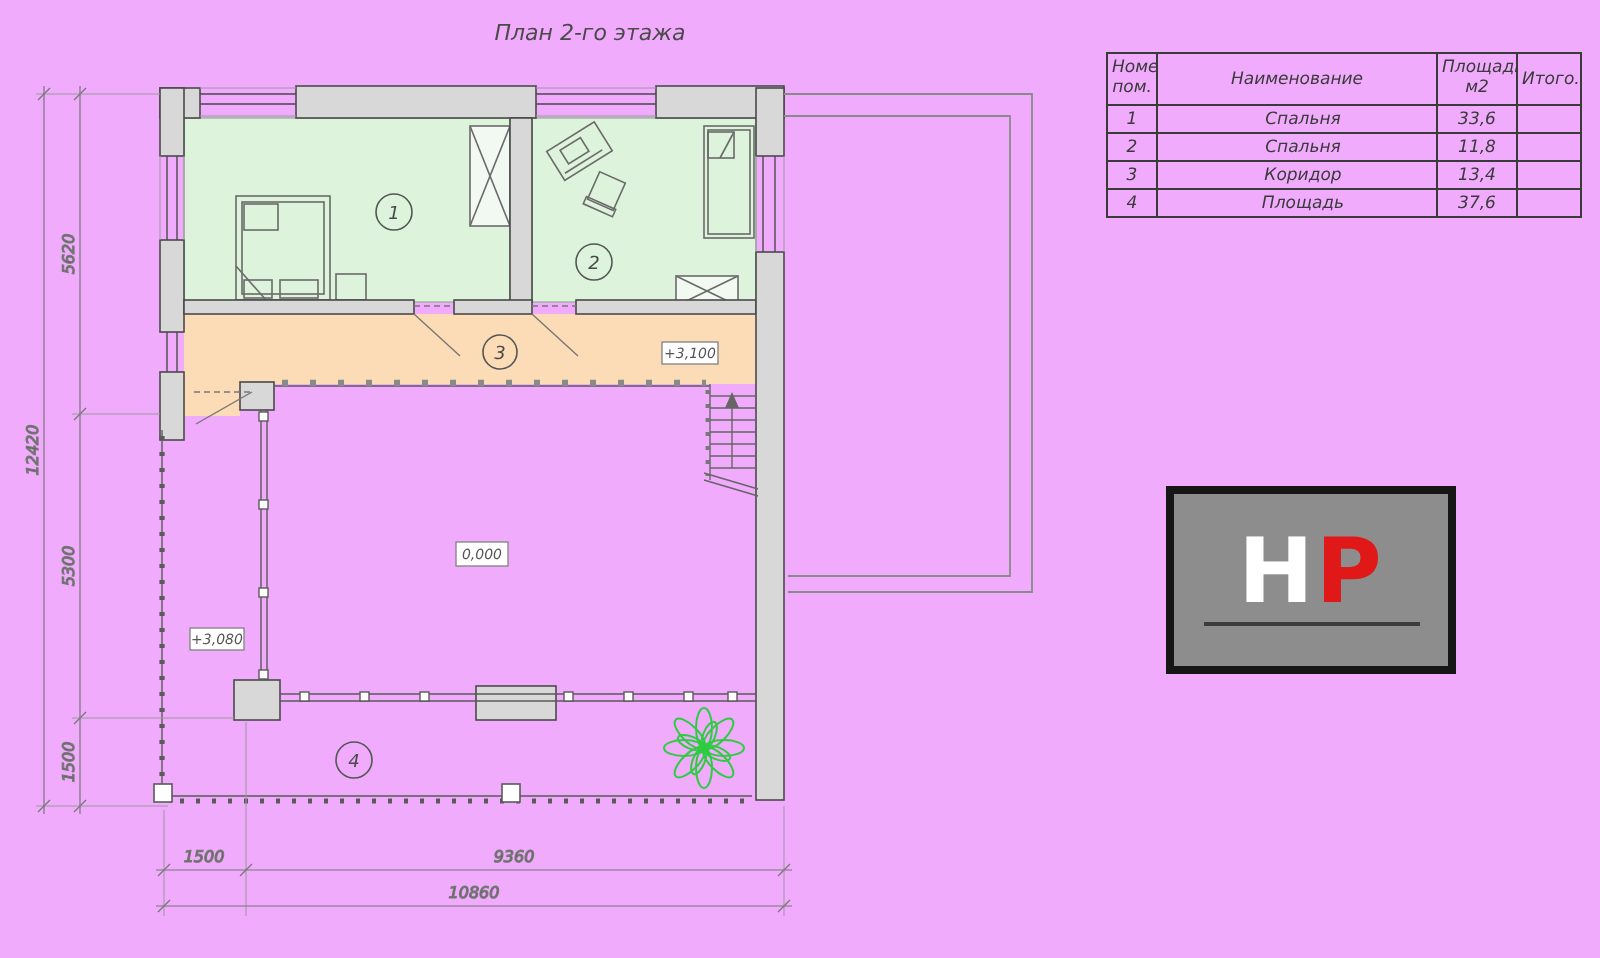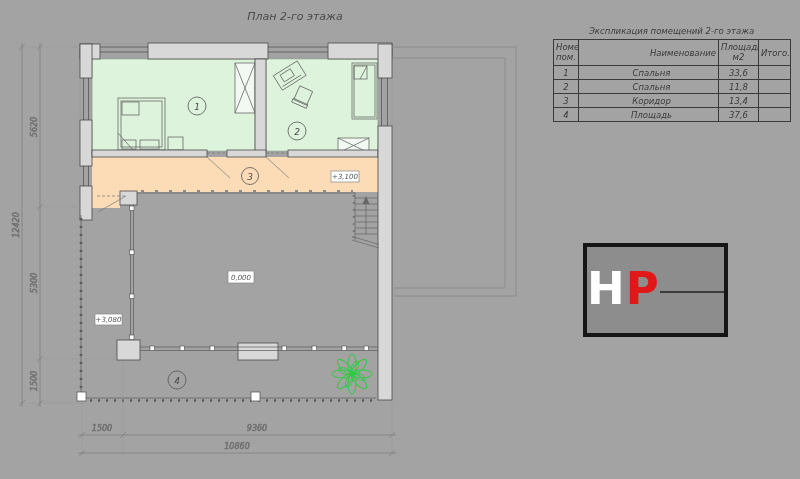--- a/index.html
+++ b/index.html
@@ -1,39 +1,39 @@
 <!DOCTYPE html>
 <html><head>
 <meta charset="utf-8">
 <style>
   html,body{margin:0;padding:0;background:#fff;}
-  #canvas{position:relative;width:800px;height:479px;background:#a3a3a3;overflow:hidden;
+  #canvas{position:relative;width:800px;height:479px;background:#f0abfc;overflow:hidden;
           font-family:"DejaVu Sans",sans-serif;}
   
   .plan-title{position:absolute;left:205px;top:10px;width:180px;text-align:center;
               font-style:italic;font-size:11px;color:#4a4a4a;}
   
   .tbl-wrap{position:absolute;left:553px;top:26px;width:237px;}
   .tbl-title{text-align:center;font-style:italic;font-size:8.5px;color:#3d3d3d;margin-bottom:3px;}
   table.expl{border-collapse:collapse;width:237px;table-layout:fixed;}
   table.expl td,table.expl th{border:1px solid #3a3a3a;font-style:italic;color:#3a3a3a;
         font-weight:normal;font-size:8.5px;padding:0 2px;overflow:hidden;white-space:nowrap;}
   table.expl{border:1.5px solid #2e2e2e;}
   table.expl th{height:25px;}
   table.expl td{height:13px;}
   .col-num{width:25px;text-align:center;}
   .col-name{width:140px;text-align:center;padding-left:8px !important;}
   .col-area{width:40px;text-align:center;}
   .col-note{width:32px;text-align:center;}
   th.col-num{font-size:5.5px;line-height:1.15;}
   th.col-area{font-size:8px;line-height:1.1;}
-  th.col-name,th.col-note{font-size:8.5px;text-align:right;padding-left:2px !important;margin-left:16px;}
+  th.col-name,th.col-note{font-size:8.5px;text-align:center;padding-left:2px !important;margin-left:16px;}
   
   .logo{position:absolute;left:583px;top:243px;width:145px;height:94px;box-sizing:border-box;
-        background:#8d8d8d;border:4px solid #161616;display:flex;
+        background:#8d8d8d;border:4px solid #161616;display:flex;flex-direction:column;
         align-items:center;justify-content:center;}
   .logo-letters{font-size:45px;font-weight:bold;line-height:0.95;letter-spacing:1px;margin-top:-2px;}
   .logo-h{color:#ffffff;}
   .logo-p{color:#e01818;}
   .logo-line{width:108px;height:2px;background:#3c3c3c;margin-top:3px;}
   .logo-site{color:#ffffff;font-weight:bold;font-size:12.5px;letter-spacing:2.5px;margin-top:4px;}
   
   text.dim{font:italic 8px "DejaVu Sans",sans-serif;fill:#555;}
   text.lvl{font:italic 7px "DejaVu Sans",sans-serif;fill:#555;}
   text.rmnum{font:italic 9px "DejaVu Sans",sans-serif;fill:#4a4a4a;}
@@ -300,21 +300,20 @@
       <g>
         <line x1="78" y1="453" x2="396" y2="453"></line>
         <line x1="79" y1="456" x2="85" y2="450"></line>
         <line x1="389" y1="456" x2="395" y2="450"></line>
         <text class="dim" x="237" y="449" text-anchor="middle">10860</text>
       </g>
     </g>
   </svg>
 
   <div class="tbl-wrap">
-    <div class="tbl-title">Экспликация помещений 2-го этажа</div>
     <table class="expl">
       <colgroup>
           <col style="width:25px">
           <col style="width:140px">
           <col style="width:40px">
           <col style="width:32px">
         </colgroup>
       <tbody>
           <tr>
         <th class="col-num">

